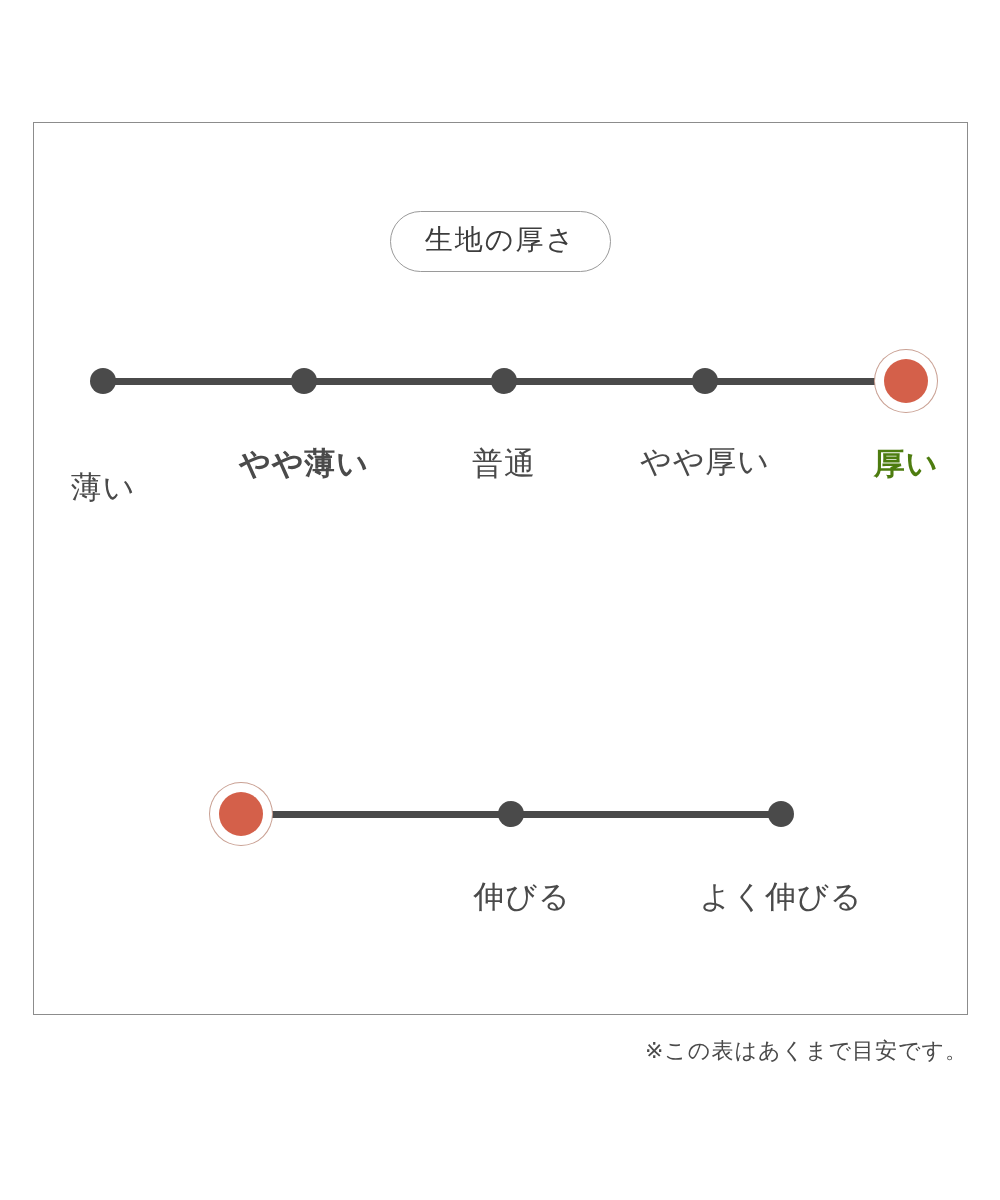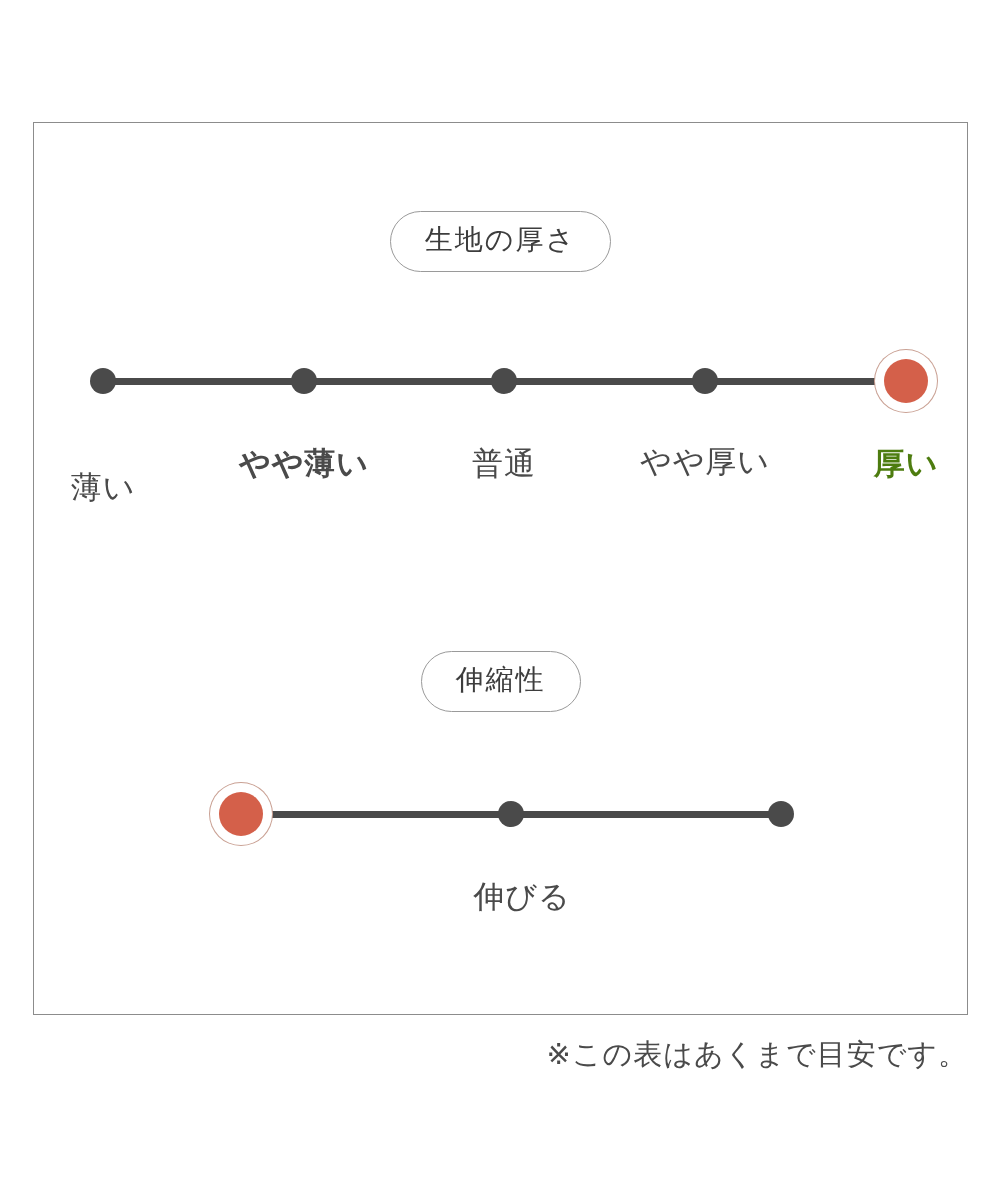--- a/index.html
+++ b/index.html
@@ -91,21 +91,21 @@
     font-weight: bold;
     color: #4d7c0f;
   }
 
   
   #footnote {
     position: absolute;
     right: 32px;
     top: 1040px;
     color: #4a4a4a;
-    font-size: 29px;
+    font-size: 22px;
     line-height: 1;
     letter-spacing: 1px;
     white-space: nowrap;
   }
 </style>
 </head>
 <body>
 
 <div id="spec-card">
 
@@ -122,29 +122,27 @@
     <div class="node" style="left:671px; top:258px;"></div>
     <div class="node active" style="left:872px; top:258px;"></div>
 
     <div class="tick-label" style="left:69px; top:325px;margin-top:24px;">薄い</div>
     <div class="tick-label" style="left:270px; top:325px;font-weight:bold;">やや薄い</div>
     <div class="tick-label" style="left:470px; top:325px;">普通</div>
     <div class="tick-label" style="left:671px; top:325px;font-family:Liberation Mono, monospace;">やや厚い</div>
     <div class="tick-label active" style="left:872px; top:325px;">厚い</div>
   </div>
 
-  <div class="pill-wrap" style="top:528px;">
-    <div class="pill">伸縮性</div>
-  </div>
 
   <div class="scale">
     <div class="track" style="left:207px; top:688px; width:540px;"></div>
 
     <div class="node active" style="left:207px; top:691px;"></div>
     <div class="node" style="left:477px; top:691px;"></div>
     <div class="node" style="left:747px; top:691px;"></div>
 
     <div class="tick-label" style="left:477px; top:758px;margin-left:11px;">伸びる</div>
+    <div class="tick-label" style="left:747px; top:758px;">よく伸びる</div>
   </div>
 
 </div>
 
 <div id="footnote">※この表はあくまで目安です。</div>
 
 </body></html>

